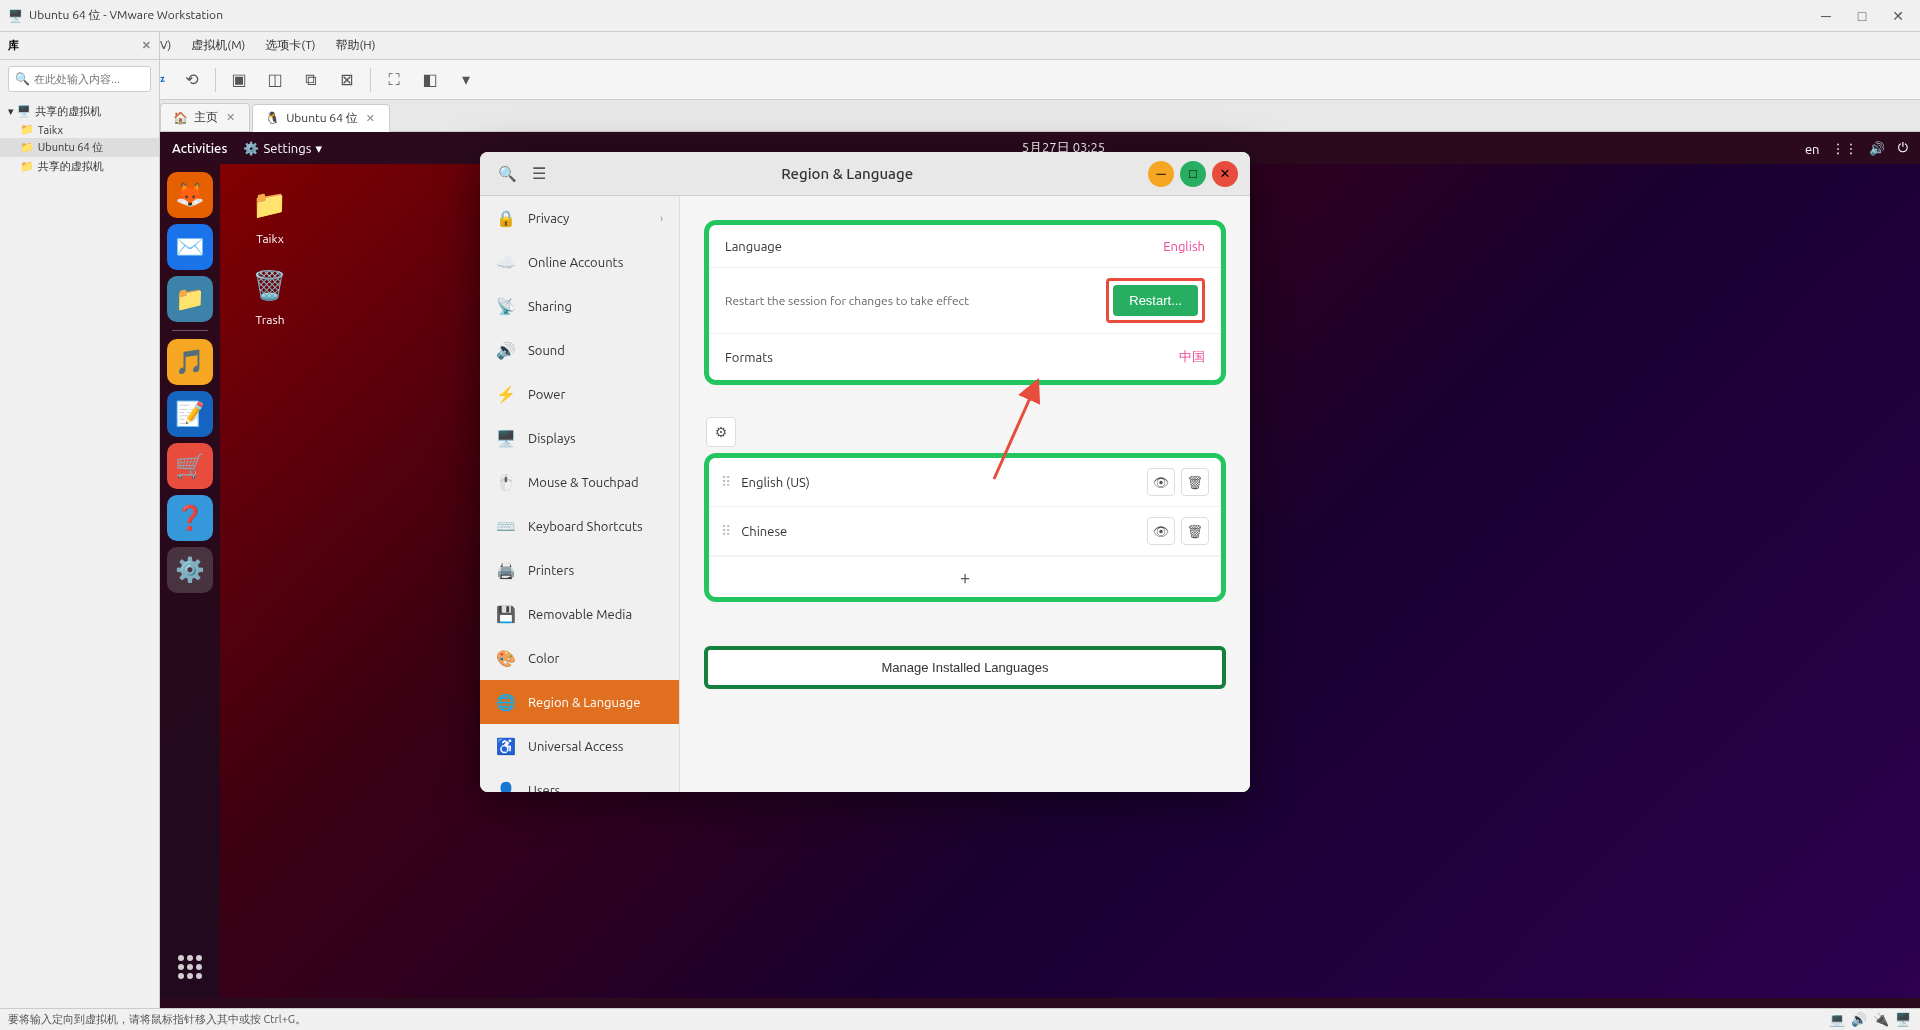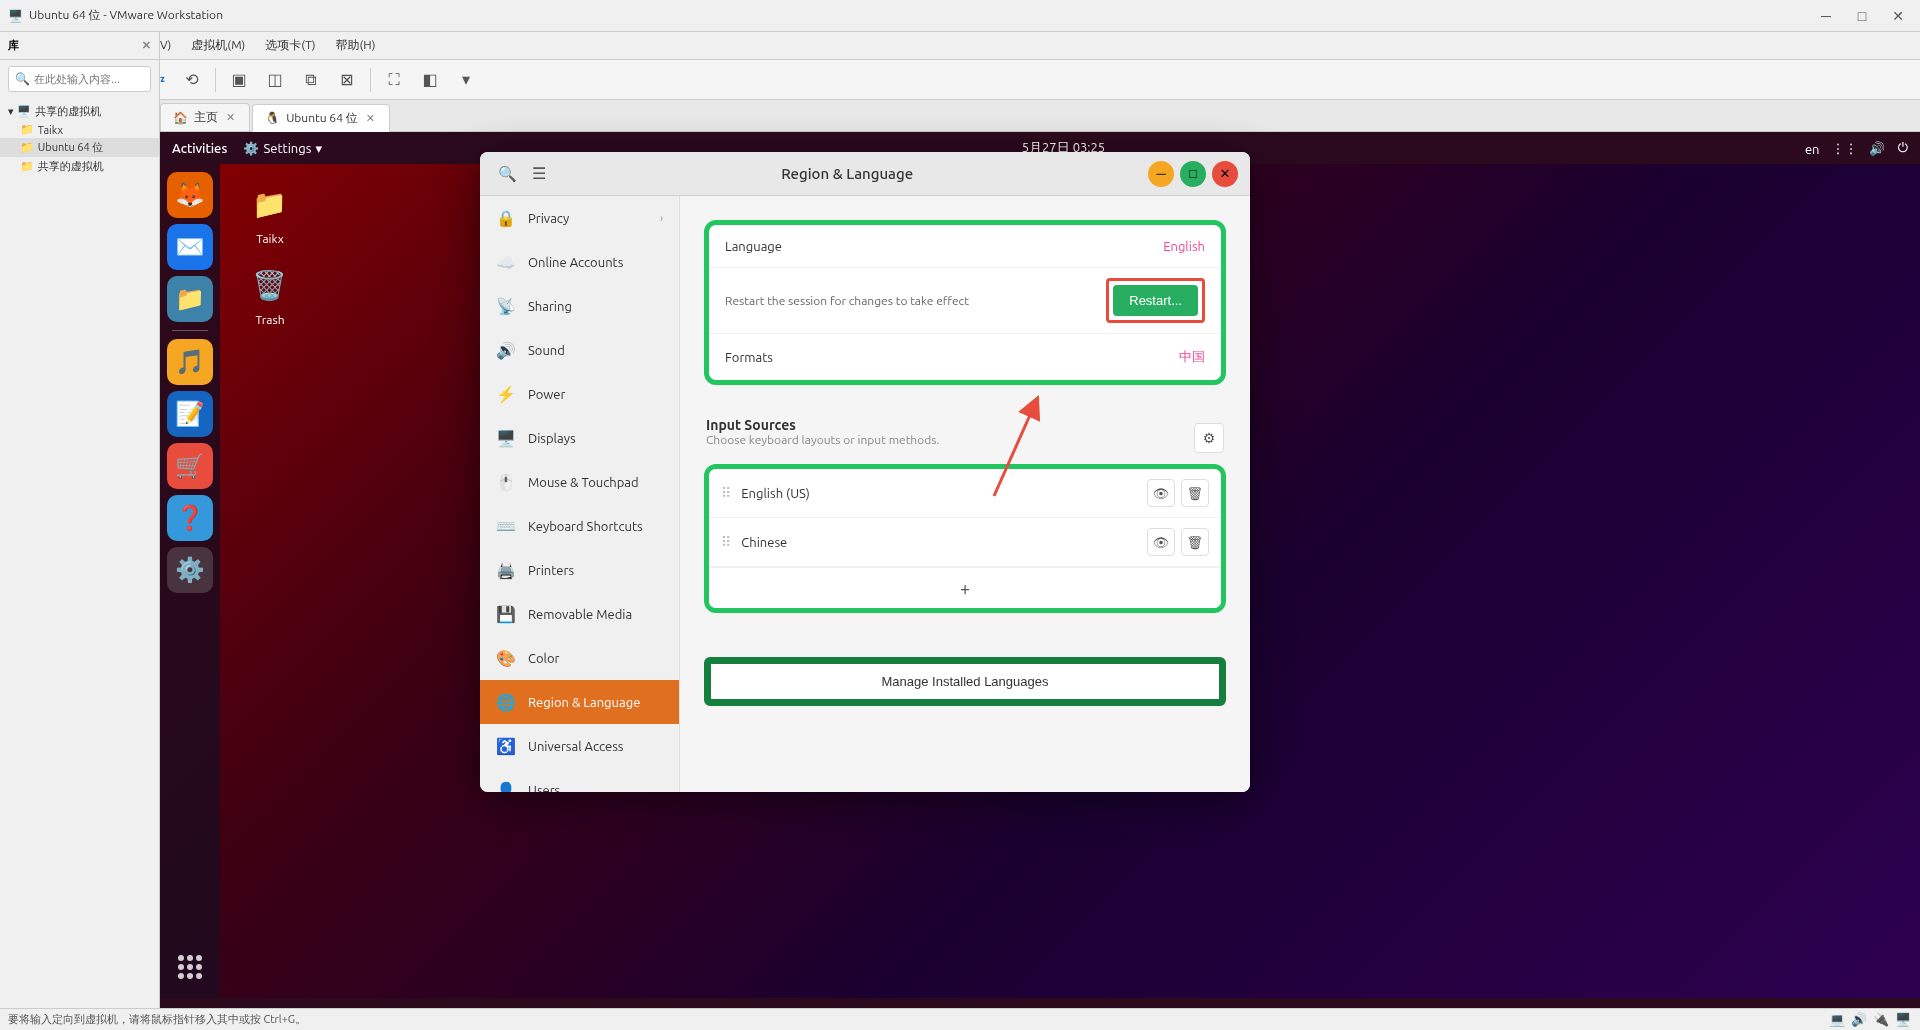--- a/index.html
+++ b/index.html
@@ -239,21 +239,21 @@
       cursor: pointer; font-size: 13px; color: #555;
     }
     .add-source-row {
       display: flex; align-items: center; justify-content: center;
       padding: 10px; background: white; cursor: pointer;
       border-top: 1px solid #f0f0f0;
     }
 
     .manage-btn {
       width: 100%; padding: 10px; background: white;
-      border: 7px solid #15803d; border-radius: 6px;
+      border: 4px solid #15803d; border-radius: 6px;
       font-size: 13px; color: #333; cursor: pointer; text-align: center;
       margin-top: 12px;
     }
 
     
     .red-arrow {
       position: absolute;
       pointer-events: none;
     }
 
@@ -512,24 +512,20 @@
           </div>
           <div class="content-row">
             <span class="row-label">Formats</span>
             <span class="row-value">中国</span>
           </div>
         </div>
 
         
         <div>
           <div class="section-header">
-            <div>
-              <div class="section-title">Input Sources</div>
-              <div class="section-subtitle">Choose keyboard layouts or input methods.</div>
-            </div>
             <div class="gear-btn">⚙</div>
           </div>
 
           <div class="content-card">
             <div class="input-source-item">
               <span class="drag-handle">⠿</span>
               <span class="input-source-name">English (US)</span>
               <div class="input-source-actions">
                 <div class="action-btn">👁</div>
                 <div class="action-btn">🗑</div>

